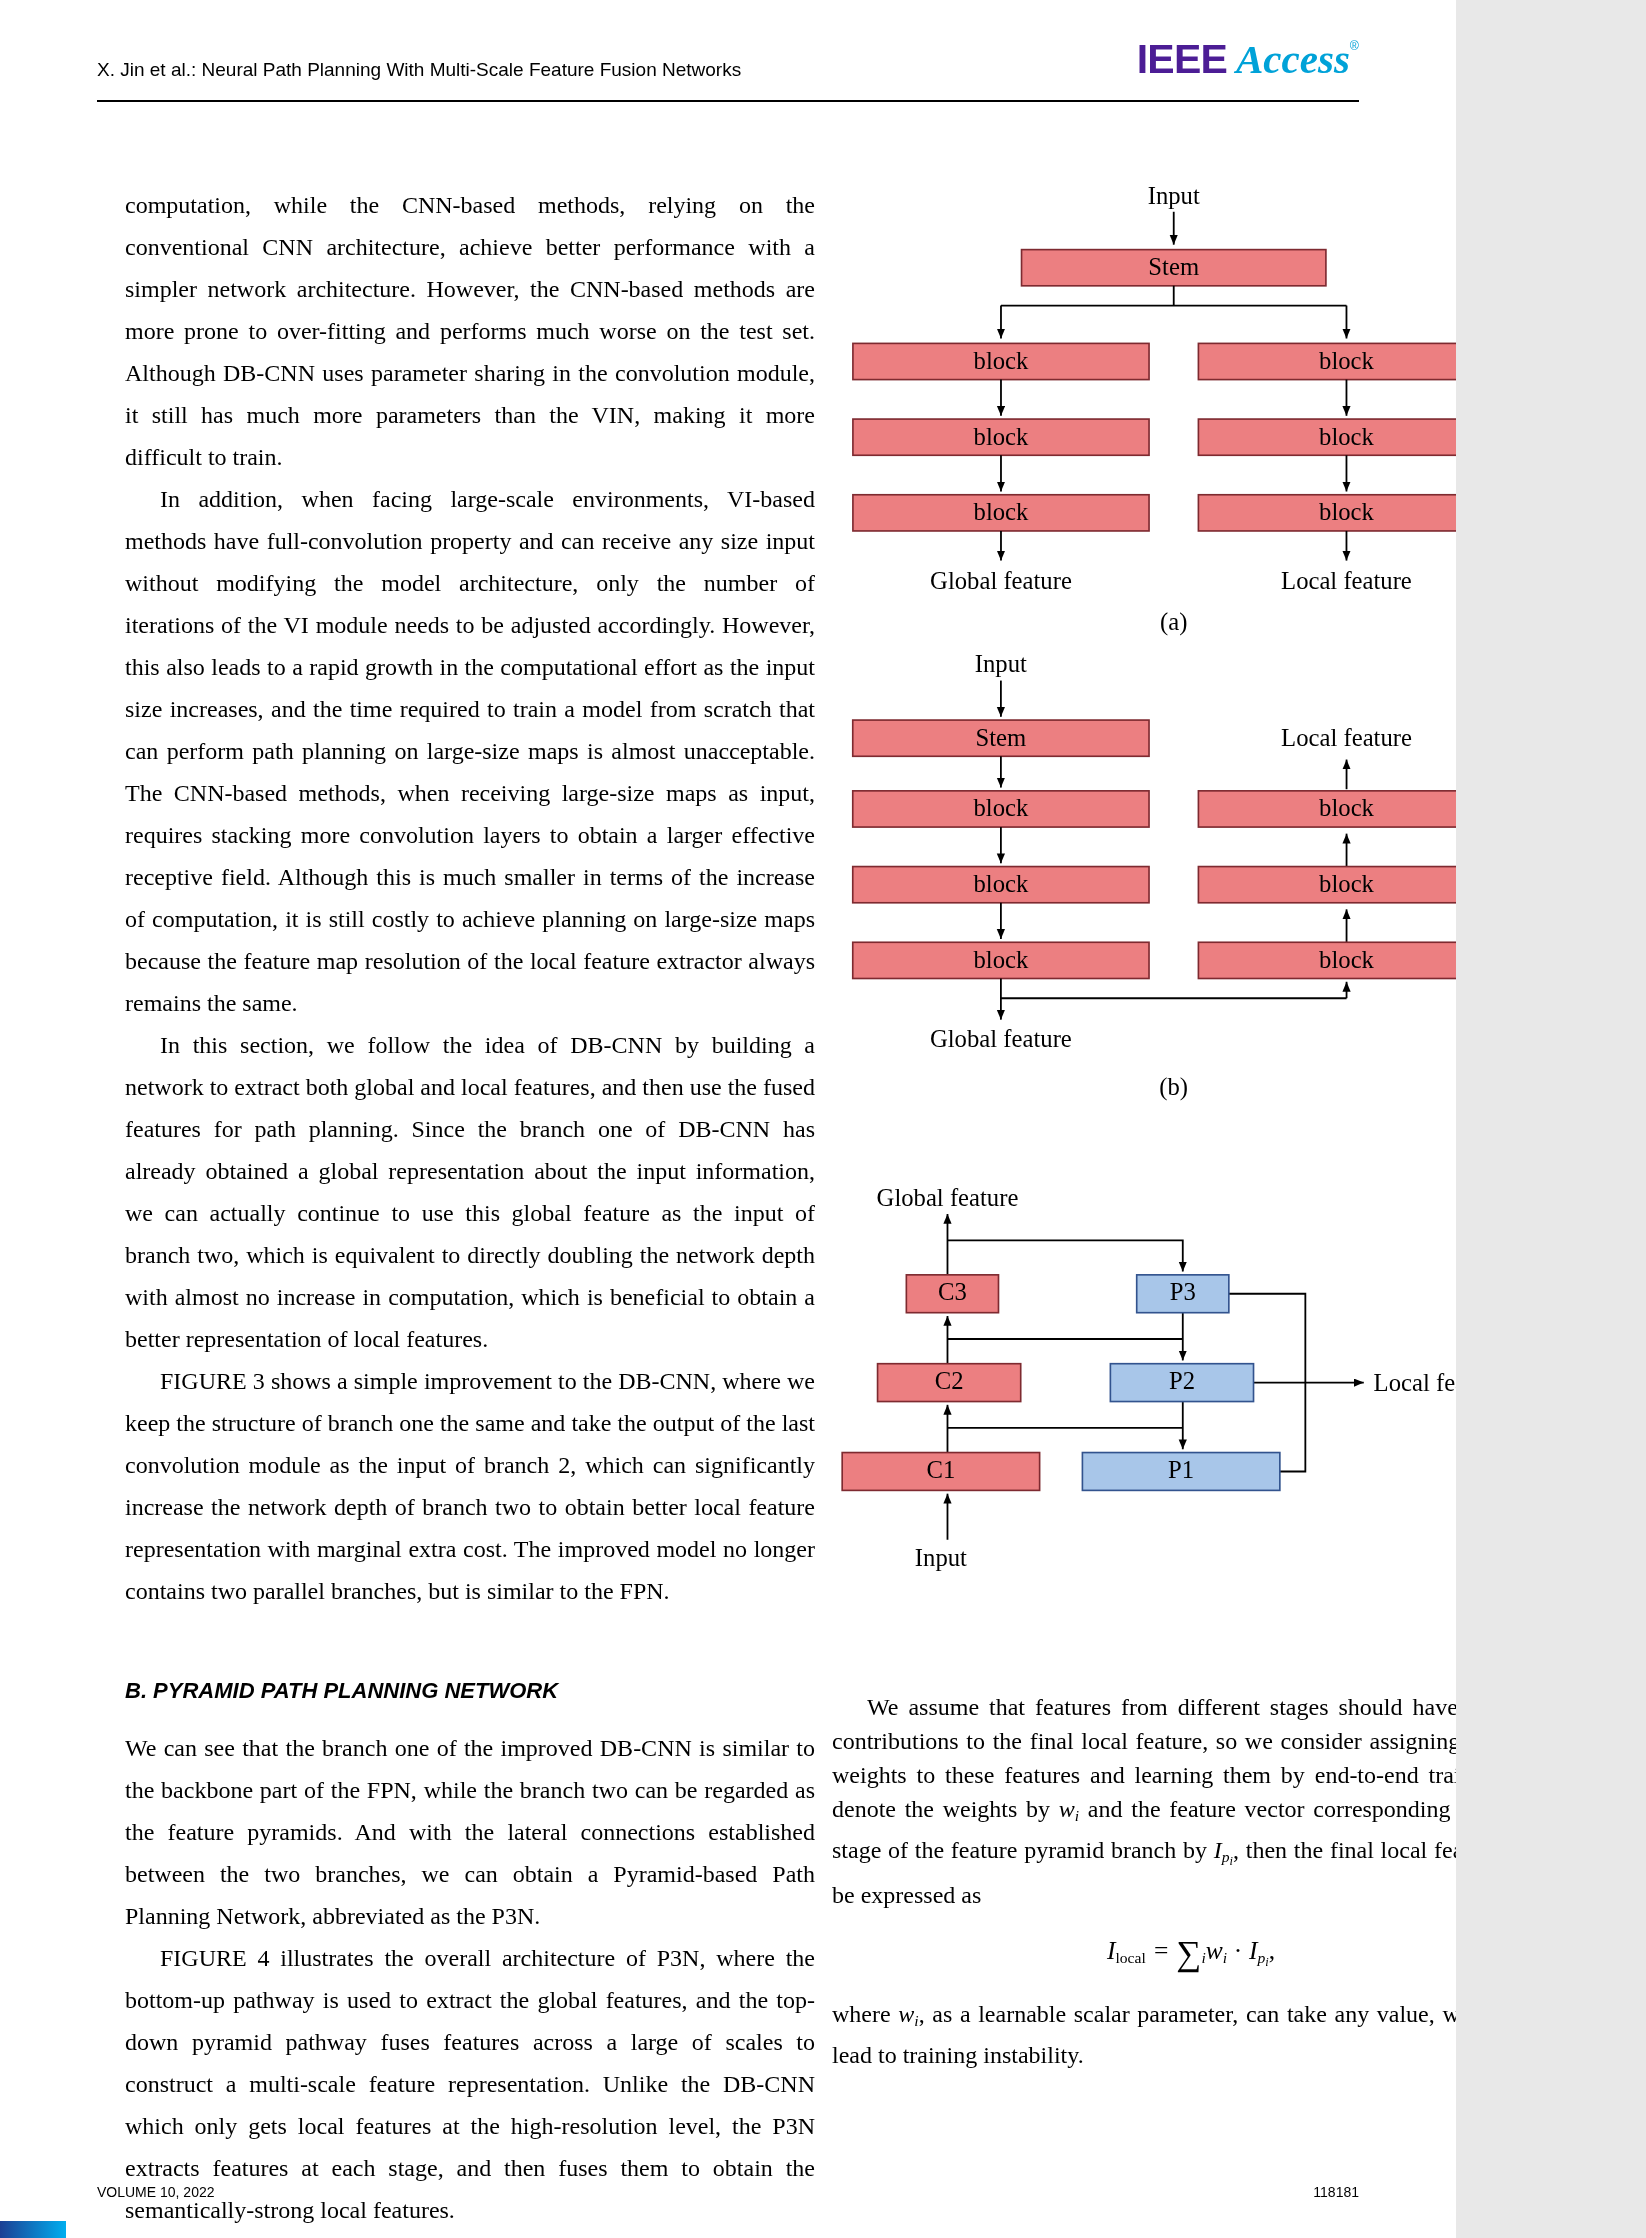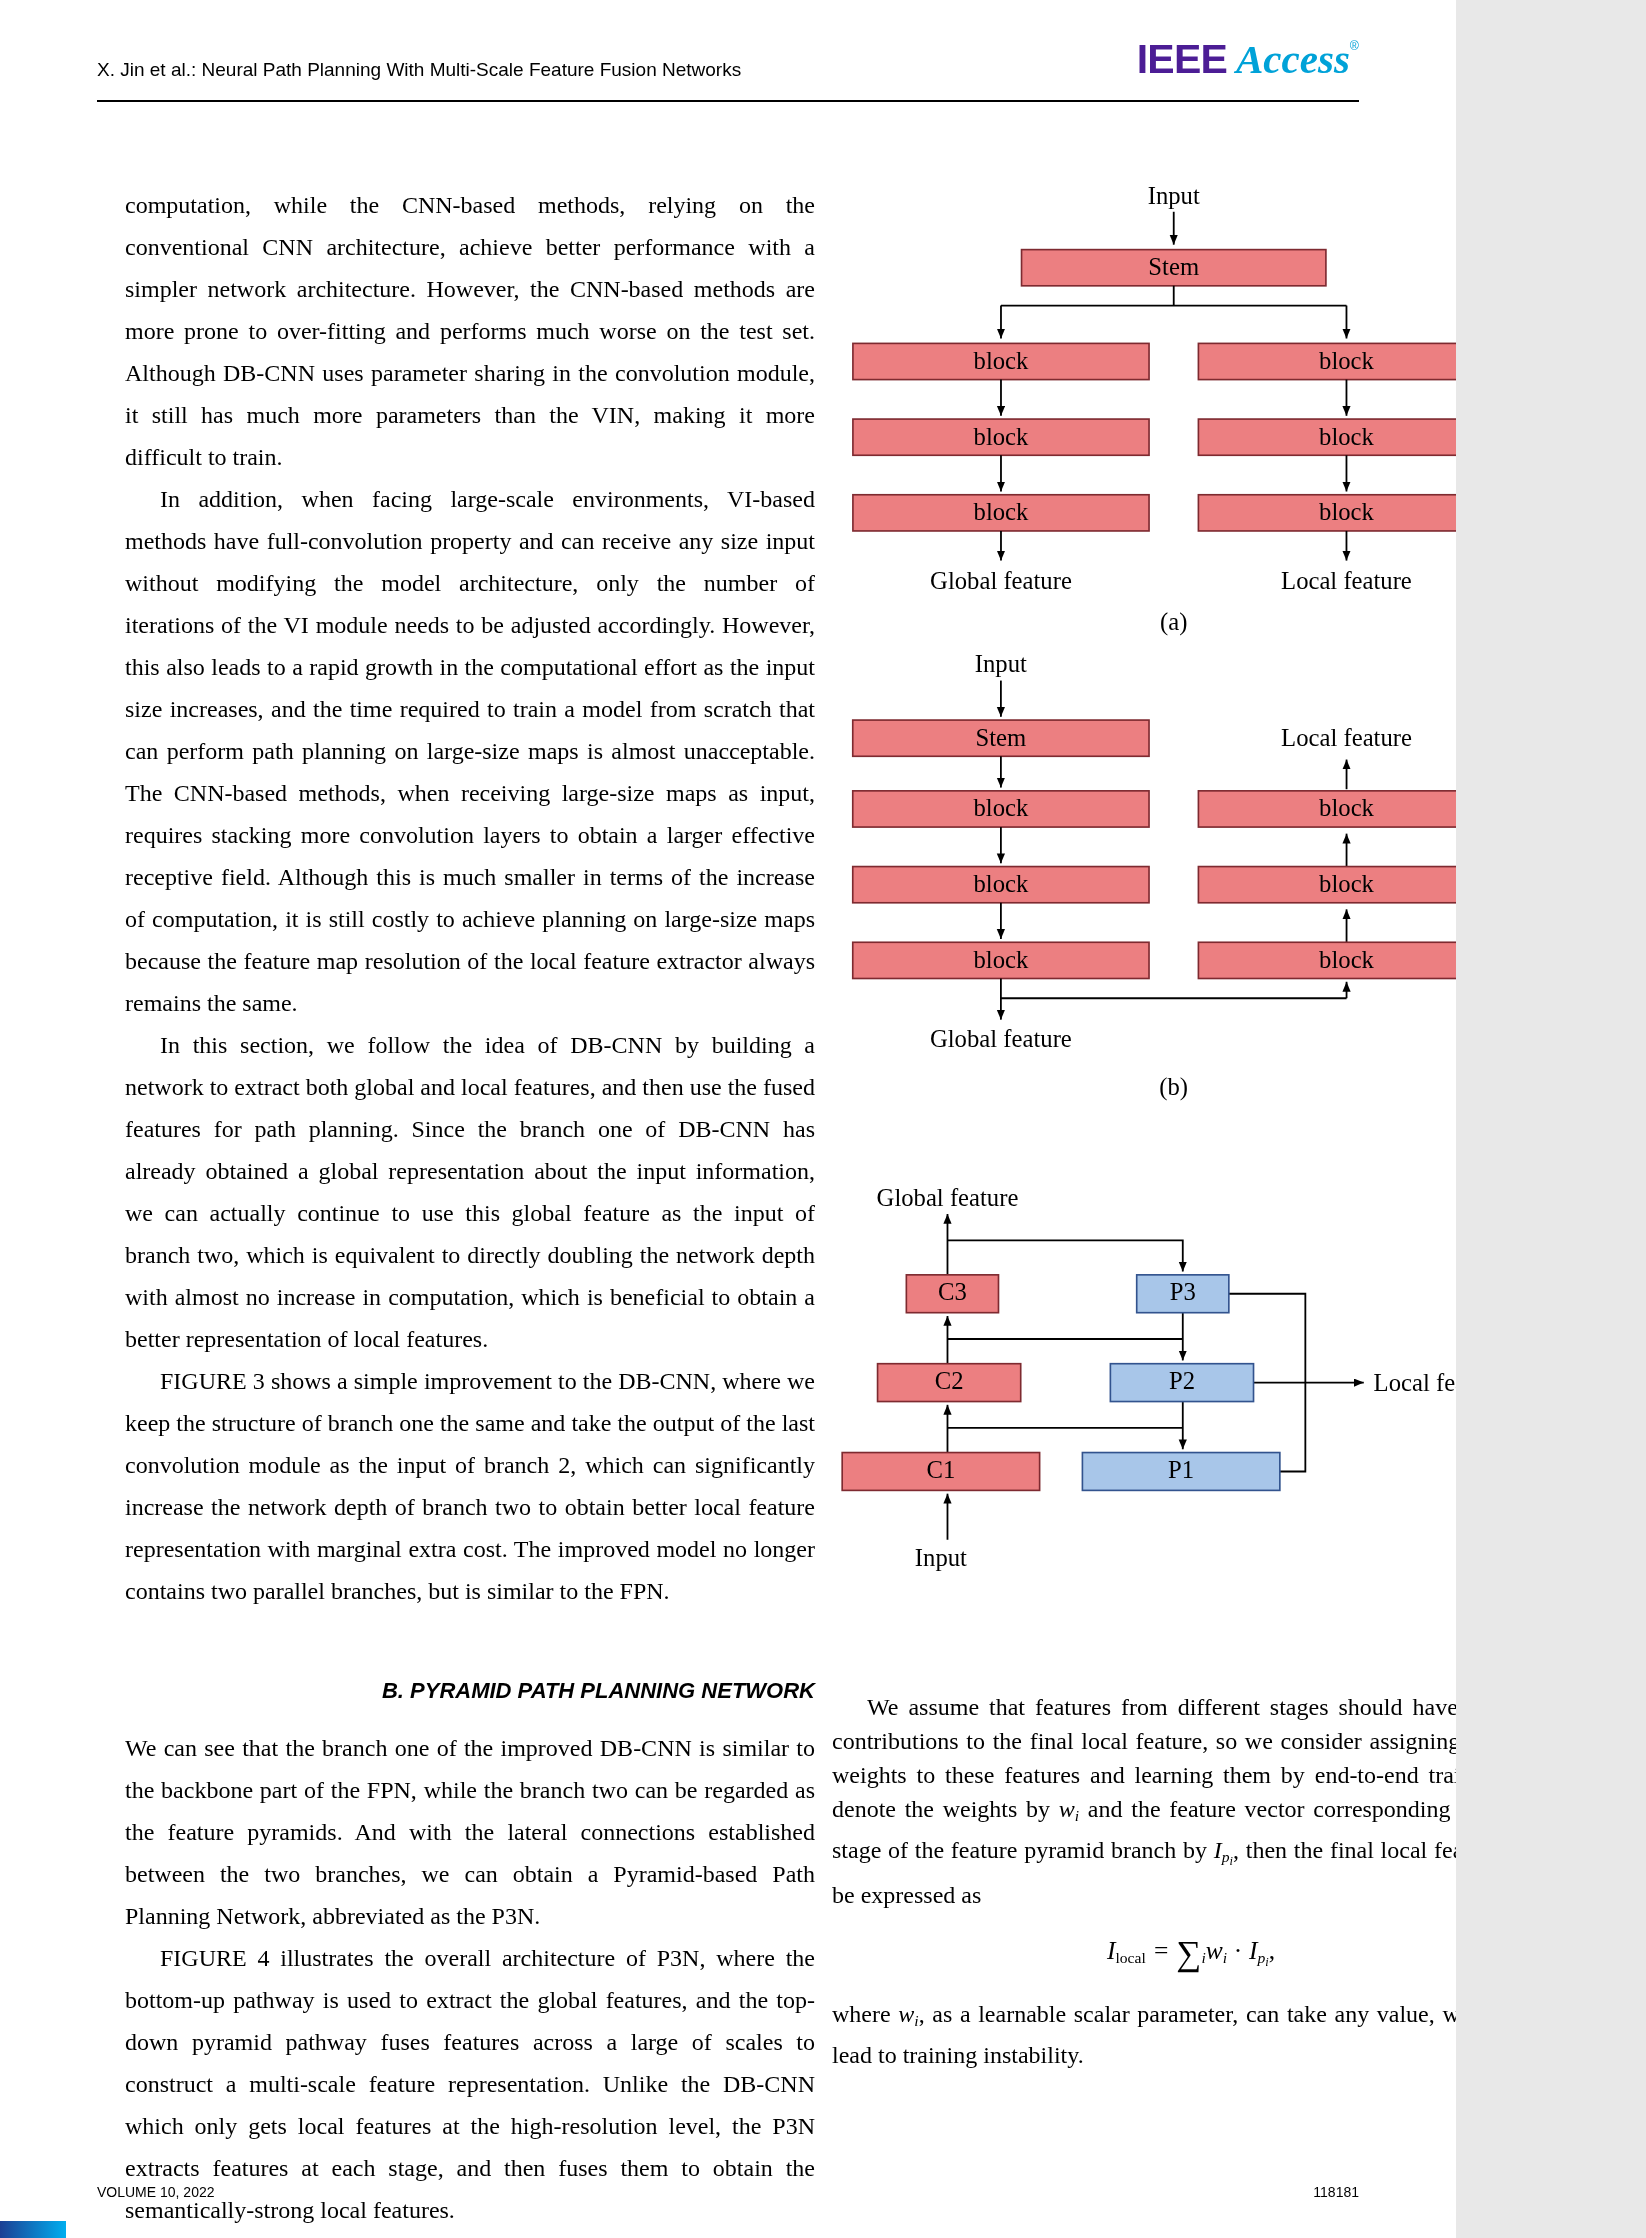--- a/index.html
+++ b/index.html
@@ -25,21 +25,21 @@
   }
   .col-right-text {
     position:absolute; left:832px; top:1650px; width:718px;
     font-size:24px; line-height:34px; text-align:justify; hyphens:auto;margin-top:40px;
   }
   .para { margin:0; }
   .para.indent { text-indent:35px; }
   .subheading {
     margin:58px 0 15px 0;
     font-family:"Liberation Sans", sans-serif; font-style:italic; font-weight:bold;
-    font-size:22px; color:#000; text-align:right;
+    font-size:22px; color:#000; text-align:left;
   }
   .it { font-style:italic; }
   .rm { font-style:normal; }
   .sub { font-size:15.6px; vertical-align:-4.1px; }
   .subsub { font-size:12.4px; vertical-align:-7.4px; }
   
   .fig { position:absolute; }
   .fig text { font-family:"Liberation Serif", serif; font-size:30px; fill:#000; }
   .conn { stroke:#000; stroke-width:2.2; fill:none; }
   .redbox  { fill:#EC7F81; stroke:#7E2A30; stroke-width:2; }

